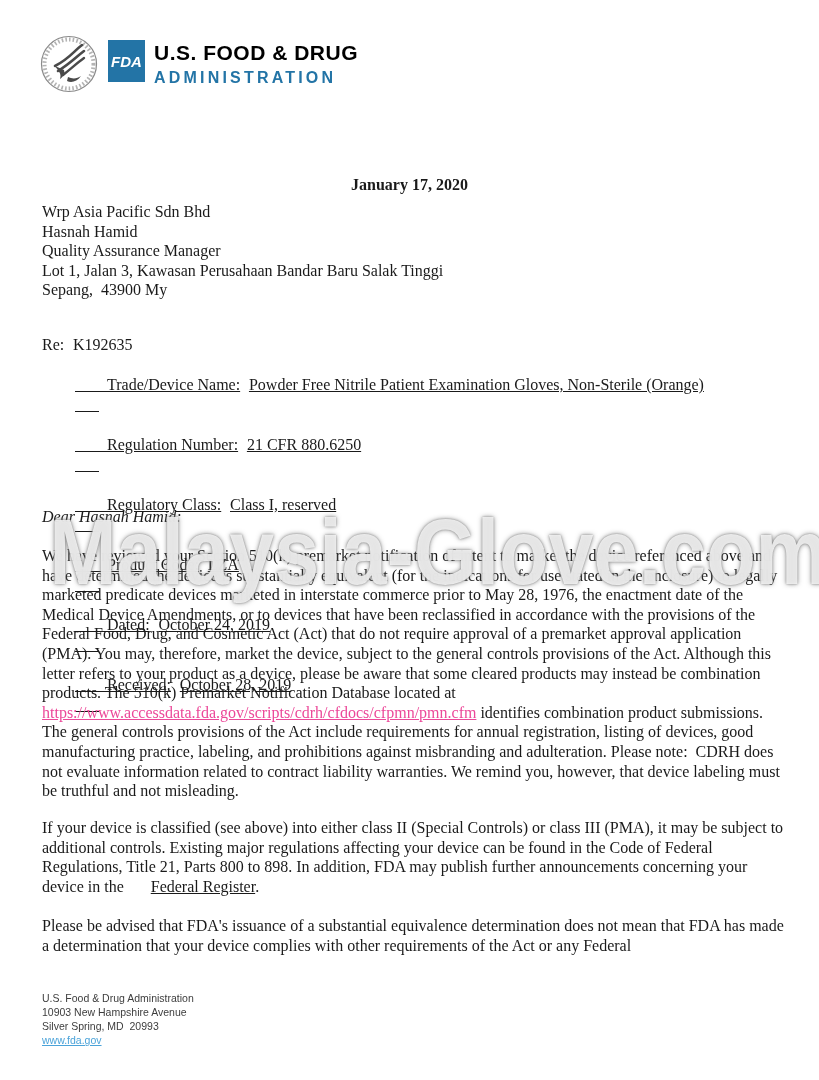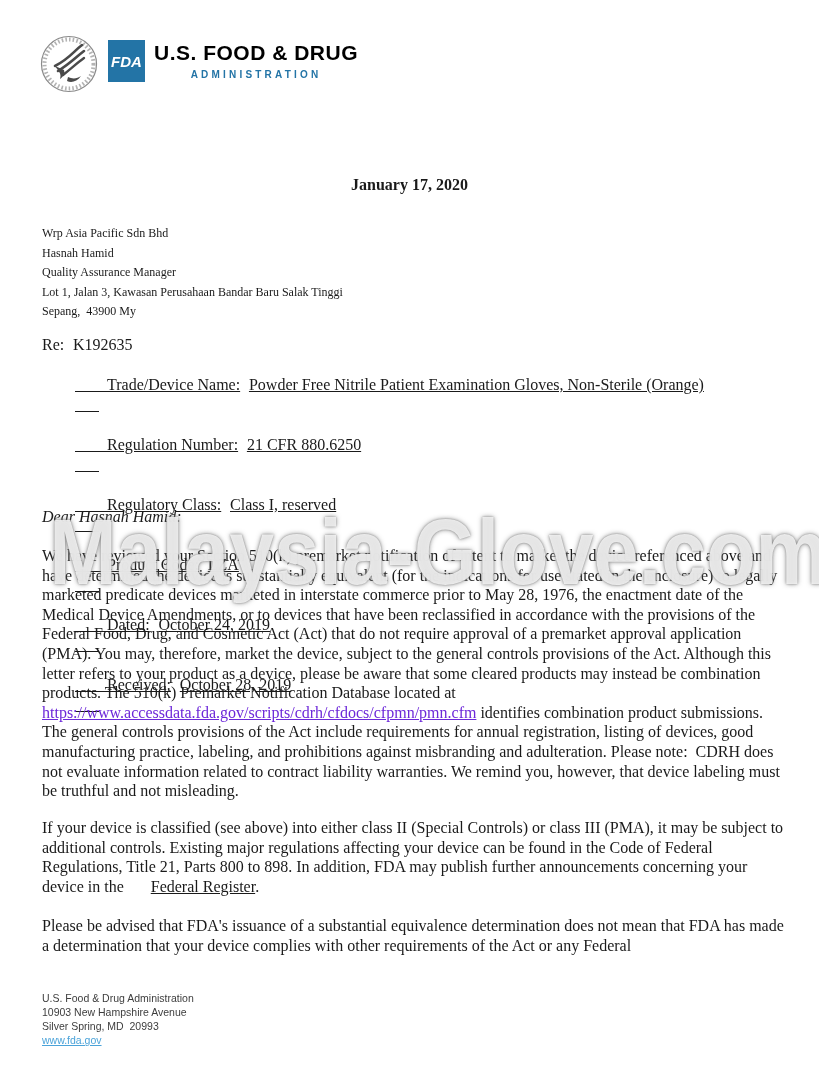--- a/index.html
+++ b/index.html
@@ -15,49 +15,49 @@
   }
 
   
   .header {
     position: absolute;
     top: 33px; left: 38px;
     display: flex;
     align-items: flex-start;
   }
   .hhs-seal { width: 62px; height: 62px; }
-  .fda-lockup { display: flex; margin-left: 8px; margin-top: 7px; text-align: center; }
+  .fda-lockup { display: flex; margin-left: 8px; margin-top: 7px; }
   .fda-square {
     width: 37px; height: 42px;
     display: flex; align-items: center; justify-content: center;
     font-family: "Liberation Sans", sans-serif;
     font-weight: bold; font-style: italic;
     font-size: 15px; color: #ffffff;
   }
   .fda-wordmark { margin-left: 9px; font-family: "Liberation Sans", sans-serif; }
   .fda-wordmark .line1 {
     font-size: 21px; font-weight: bold; letter-spacing: 0.5px; margin-top: 1px;
   }
   .fda-wordmark .line2 {
-    font-size: 10px; font-weight: bold; letter-spacing: 3.2px; margin-top: 4px;
+    font-size: 16px; font-weight: bold; letter-spacing: 3.2px; margin-top: 4px;
   }
 
   
   .letter-text { white-space: pre-wrap; }
   .date-line {
     position: absolute;
     top: 176px; left: 0; width: 100%;
     text-align: center;
     font-size: 16px;
     font-weight: bold;
   }
   .recipient {
     position: absolute;
-    top: 224px; left: 42px;
-    font-size: 12px; line-height: 19.5px;
+    top: 202px; left: 42px;
+    font-size: 16px; line-height: 19.5px;
   }
   .re-block {
     position: absolute;
     top: 335px; left: 42px; width: 740px;
     font-size: 16px; line-height: 20px;
   }
   .re-head .re-number { margin-left: 0.55em; }
   .re-fields { padding-left: 33px; }
   .re-field { white-space: pre-wrap; text-decoration: underline; }
   .re-value { margin-left: 0.55em; }
@@ -69,21 +69,21 @@
   }
   .para {
     position: absolute;
     left: 42px; width: 742px;
     font-size: 16px; line-height: 19.6px;
     text-align: left;
   }
   .para-1 { top: 546px; }
   .para-2 { top: 818px; }
   .para-3 { top: 916px; }
-  .body-link { color: #6d28d9; text-decoration: underline; }
+  .body-link { color: #ec4899; text-decoration: underline; }
   .plain-link { color: #1a1a1a; text-decoration: underline; margin-left: 23px; }
 
   
   .watermark {
     position: absolute;
     top: 506px; left: 0; width: 100%;
     text-align: center;
     font-family: "Liberation Sans", sans-serif;
     font-weight: bold;
     font-size: 92px;

